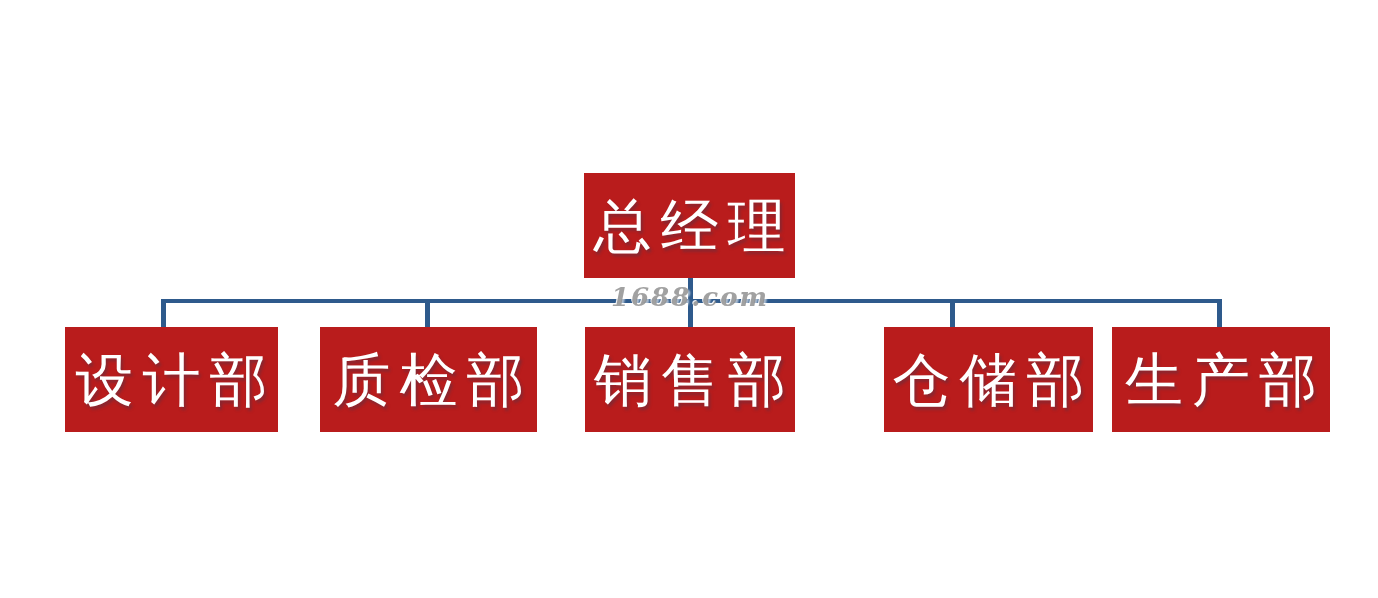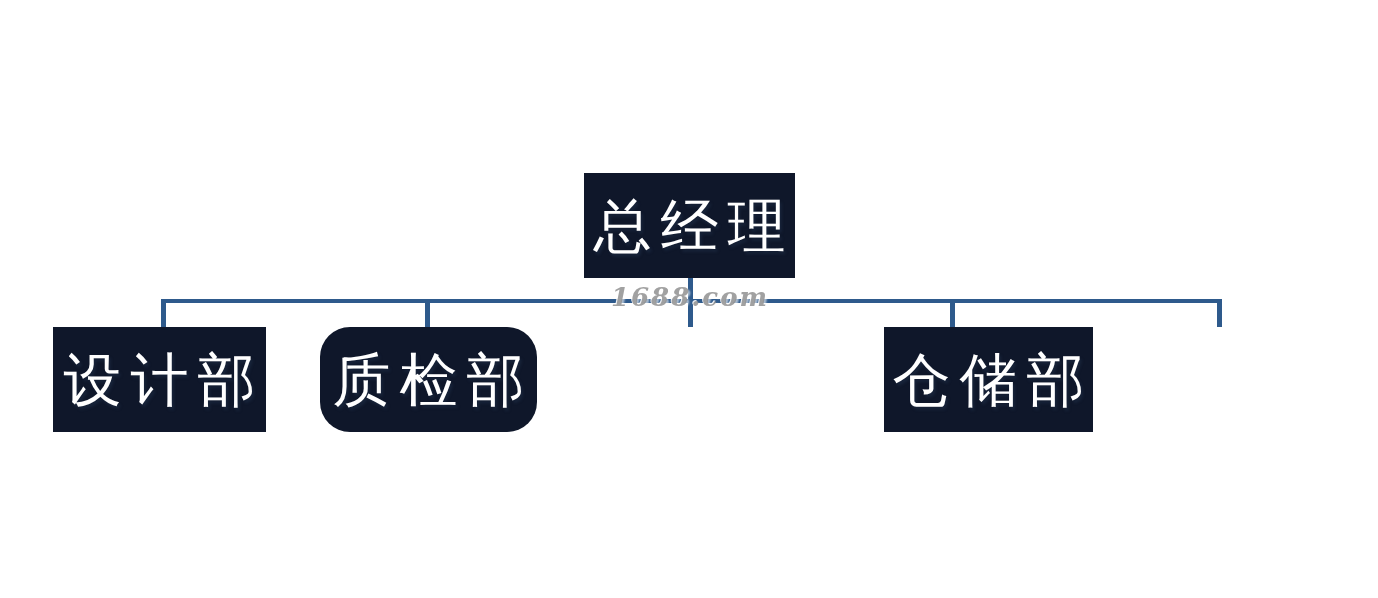--- a/index.html
+++ b/index.html
@@ -10,39 +10,39 @@
   .canvas {
     position: relative;
     width: 1378px;
     height: 598px;
     background: #ffffff;
     overflow: hidden;
     font-family: "DejaVu Serif", "Liberation Serif", serif;
   }
   .node {
     position: absolute;
-    background: #0f172a;
+    background: #b91c1c;
     color: #ffffff;
     display: flex;
     align-items: center;
     justify-content: center;
     text-align: center;
     height: 105px;
   }
   .node span {
     font-size: 58px;
     line-height: 1;
     letter-spacing: 9px;
     margin-right: -9px; 
     text-shadow: 2px 3px 3px rgba(40, 60, 90, 0.35);
     white-space: nowrap;
   }
   .node.root  { left: 584px; top: 173px; width: 211px; }
-  .node.c1    { left:  53px; top: 327px; width: 213px; }
-  .node.c2    { left: 320px; top: 327px; width: 217px; border-radius: 30px; }
+  .node.c1    { left:  65px; top: 327px; width: 213px; }
+  .node.c2    { left: 320px; top: 327px; width: 217px; }
   .node.c3    { left: 585px; top: 327px; width: 210px; }
   .node.c4    { left: 848px; top: 327px; width: 209px; margin-left: 36px; }
   .node.c5    { left: 1112px; top: 327px; width: 218px; }
 
   .line {
     position: absolute;
     background: #2E5A8C;
   }
   .stem { left: 688px; top: 278px; width: 5px; height: 49px; }
   .rail { left: 161px; top: 299px; width: 1061px; height: 4px; }
@@ -86,19 +86,25 @@
   <div class="node root">
     <span>总经理</span>
   </div>
 
   <div class="node c1">
     <span>设计部</span>
   </div>
   <div class="node c2">
     <span>质检部</span>
   </div>
+  <div class="node c3">
+    <span>销售部</span>
+  </div>
   <div class="node c4">
     <span>仓储部</span>
+  </div>
+  <div class="node c5">
+    <span>生产部</span>
   </div>
 
   <div class="watermark">1688.com</div>
 
 </div>
 
 </body></html>

